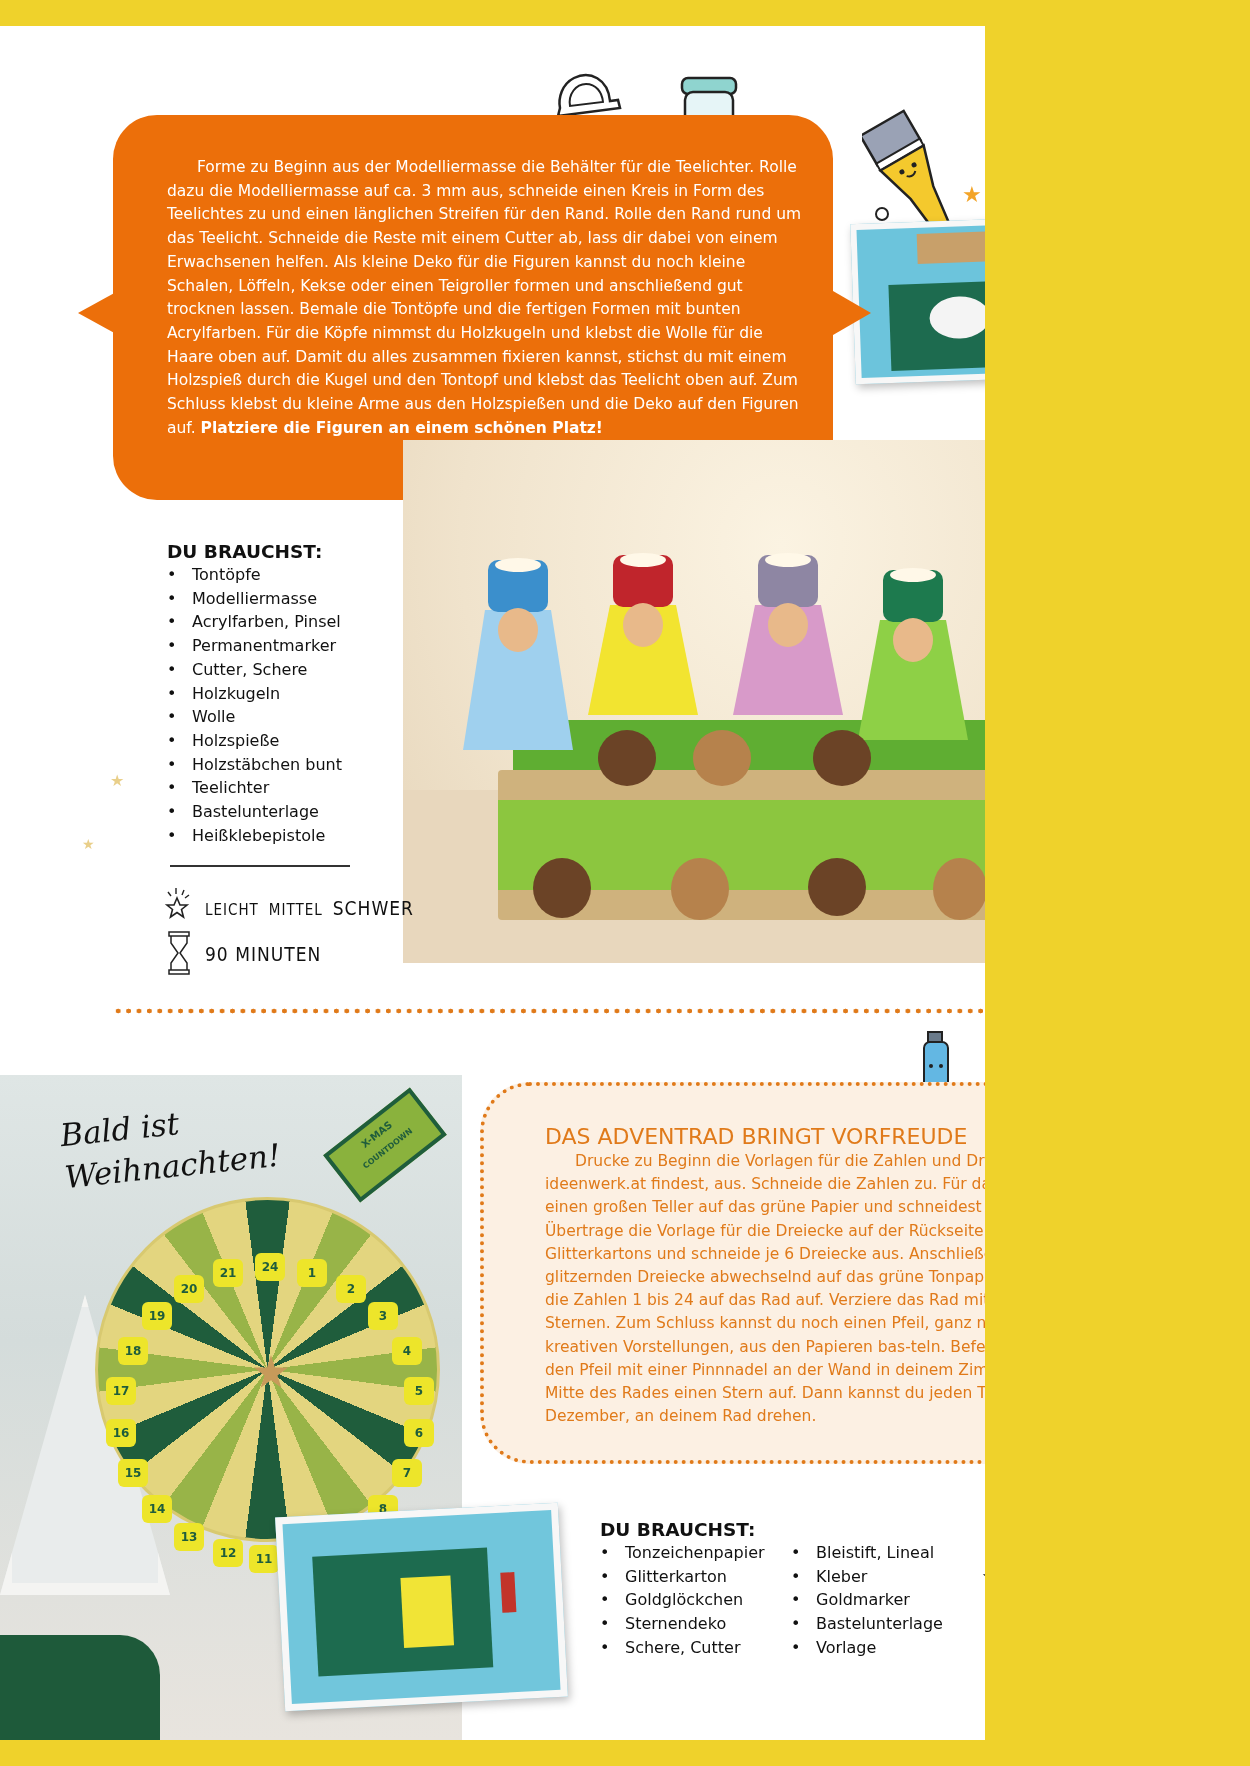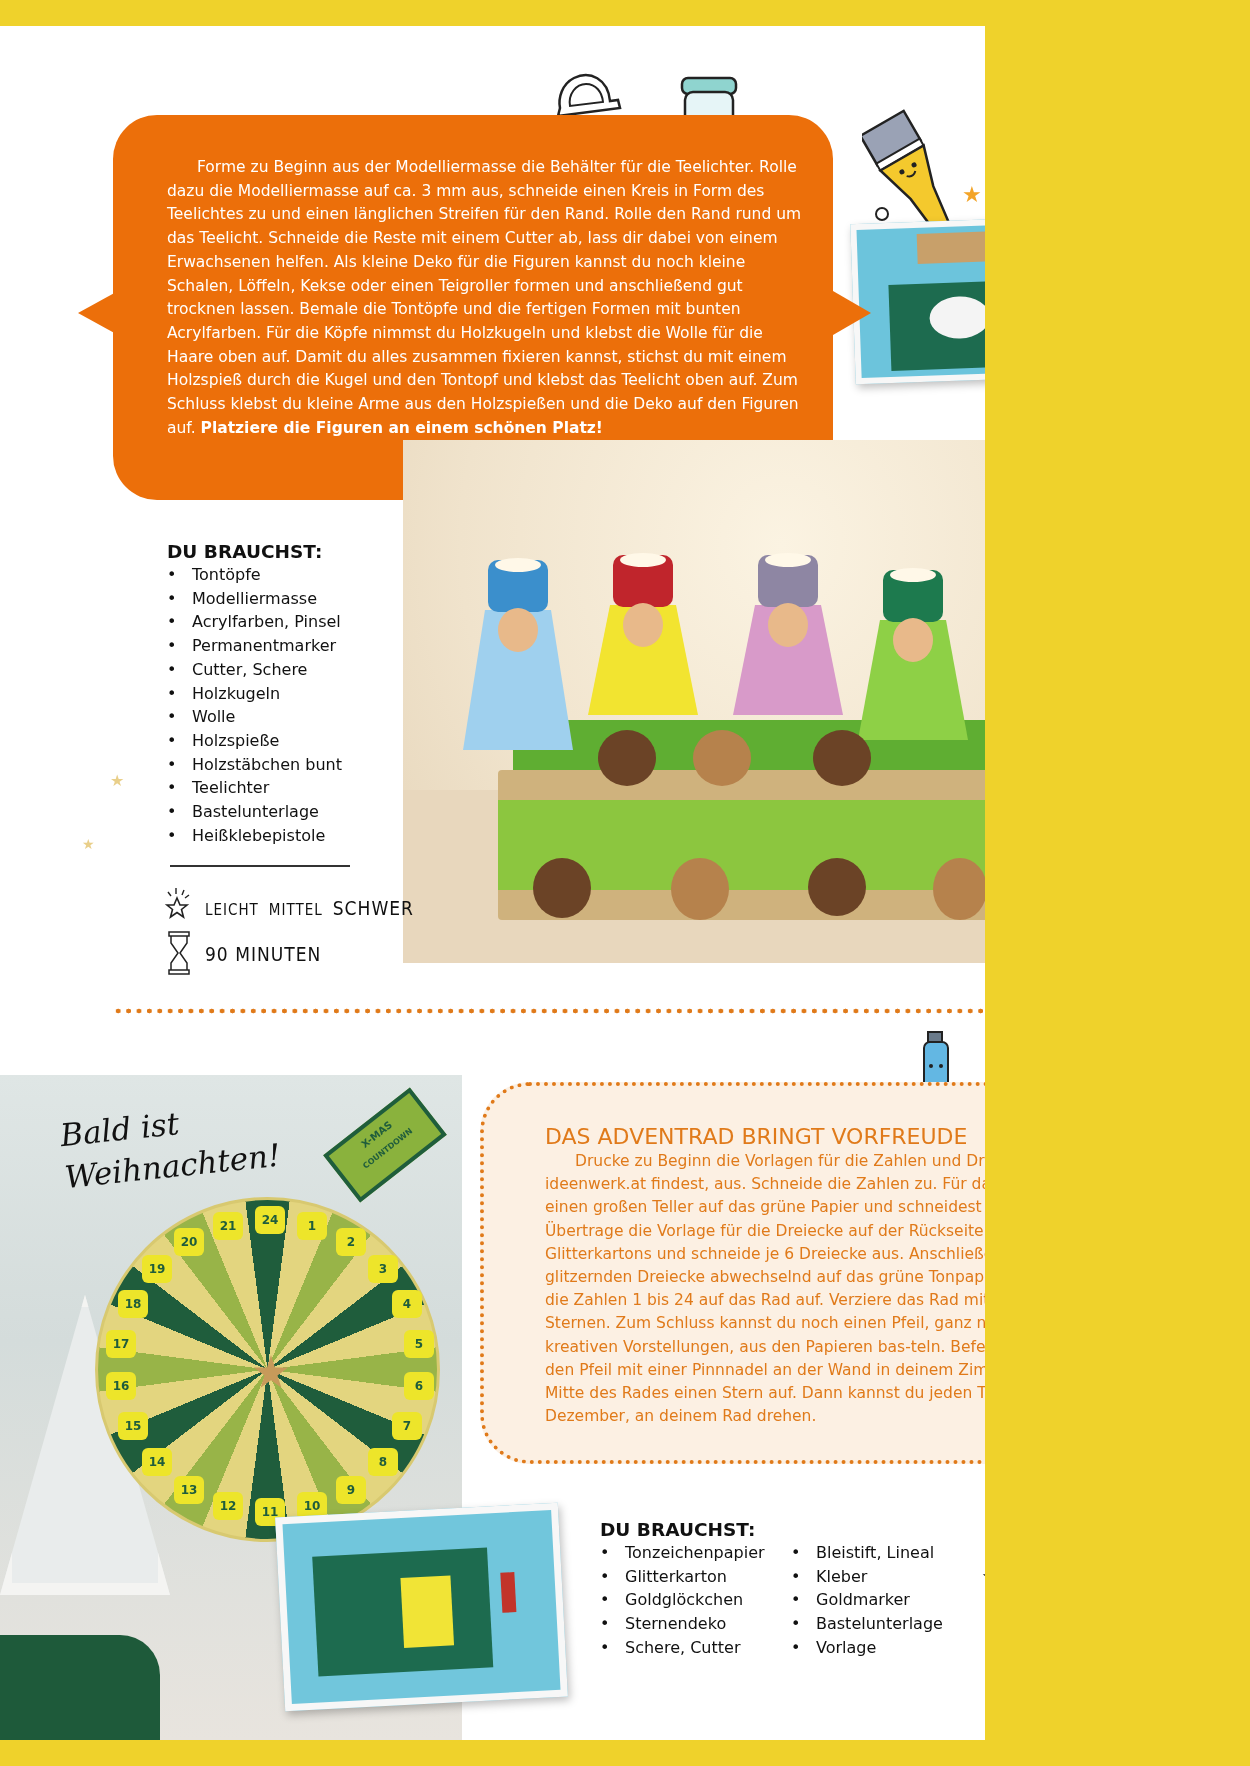--- a/index.html
+++ b/index.html
@@ -52,21 +52,21 @@
   
   .dotted-line { left: 113px; top: 982px; width: 932px; height: 6px;
     background-image: radial-gradient(circle, #e07a1a 2.3px, transparent 2.6px); background-size: 10.4px 6px; background-repeat: repeat-x; }
 
   
   .wheel-photo { left: 0; top: 1049px; width: 462px; height: 665px; overflow: hidden;
     background: linear-gradient(180deg, #dfe6e5 0%, #d4dcdb 40%, #e8e4de 100%); }
   .wheel { left: 95px; top: 122px; width: 345px; height: 345px; border-radius: 50%;
     background: repeating-conic-gradient(from -7.5deg, #1f5d3c 0deg 15deg, #e3d57f 15deg 30deg, #98b448 30deg 45deg, #e3d57f 45deg 60deg); border: 3px solid #d8c970; }
   .wheel-center { left: 155px; top: 155px; width: 36px; height: 36px; background: #c79a5a; clip-path: polygon(50% 0, 61% 35%, 98% 35%, 68% 57%, 79% 91%, 50% 70%, 21% 91%, 32% 57%, 2% 35%, 39% 35%); }
-  .wheel-num { width: 30px; height: 28px; background: #ede52a; border-radius: 6px; font-size: 12px; font-weight: bold; color: #1f5d3c; display: flex; align-items: center; justify-content: center; }
+  .wheel-num { width: 30px; height: 28px; background: #ede52a; border-radius: 6px; font-size: 12px; font-weight: bold; color: #1f5d3c; display: flex; align-items: center; justify-content: center; margin-top: 47px; }
   .script { font-family: "DejaVu Serif", "Liberation Serif", serif; font-style: italic; font-size: 31px; line-height: 42px; color: #111; transform: rotate(-6deg); }
   .arrow-sign { left: 330px; top: 40px; width: 110px; height: 60px; background: #8ab23d; transform: rotate(-38deg); border: 4px solid #1f5d3c; }
   .white-star { left: 0; top: 220px; width: 170px; height: 300px; border: 12px solid #f4f4f2; clip-path: polygon(50% 0, 100% 100%, 0 100%); background: #e9ecec; }
 
   .peach-box { left: 480px; top: 1056px; width: 700px; height: 382px; background: #fcf0e3; border-radius: 50px; border: 4.5px dotted #e07a1a; }
   .peach-text { left: 545px; top: 1098px; width: 600px; color: #e07a1a; }
   .peach-text h1 { font-size: 22px; font-weight: normal; line-height: 26px; }
   .peach-text p { font-size: 15.5px; line-height: 23.2px; text-indent: 30px; }
 
   .footer-brand { left: 1080px; top: 1681px; font-size: 10.5px; letter-spacing: 2.6px; color: #111; }
@@ -245,21 +245,21 @@
       <div class="abs wheel-num" style="left:199px;top:12px;">1</div>
       <div class="abs wheel-num" style="left:238px;top:28px;">2</div>
       <div class="abs wheel-num" style="left:270px;top:55px;">3</div>
       <div class="abs wheel-num" style="left:294px;top:90px;">4</div>
       <div class="abs wheel-num" style="left:306px;top:130px;">5</div>
       <div class="abs wheel-num" style="left:306px;top:172px;">6</div>
       <div class="abs wheel-num" style="left:294px;top:212px;">7</div>
       <div class="abs wheel-num" style="left:270px;top:248px;">8</div>
       <div class="abs wheel-num" style="left:238px;top:276px;">9</div>
       <div class="abs wheel-num" style="left:199px;top:292px;">10</div>
-      <div class="abs wheel-num" style="left:157px;top:298px;">11</div>
+      <div class="abs wheel-num" style="left:151px;top:298px;">11</div>
       <div class="abs wheel-num" style="left:115px;top:292px;">12</div>
       <div class="abs wheel-num" style="left:76px;top:276px;">13</div>
       <div class="abs wheel-num" style="left:44px;top:248px;">14</div>
       <div class="abs wheel-num" style="left:20px;top:212px;">15</div>
       <div class="abs wheel-num" style="left:8px;top:172px;">16</div>
       <div class="abs wheel-num" style="left:8px;top:130px;">17</div>
       <div class="abs wheel-num" style="left:20px;top:90px;">18</div>
       <div class="abs wheel-num" style="left:44px;top:55px;">19</div>
       <div class="abs wheel-num" style="left:76px;top:28px;">20</div>
       <div class="abs wheel-num" style="left:115px;top:12px;">21</div>

